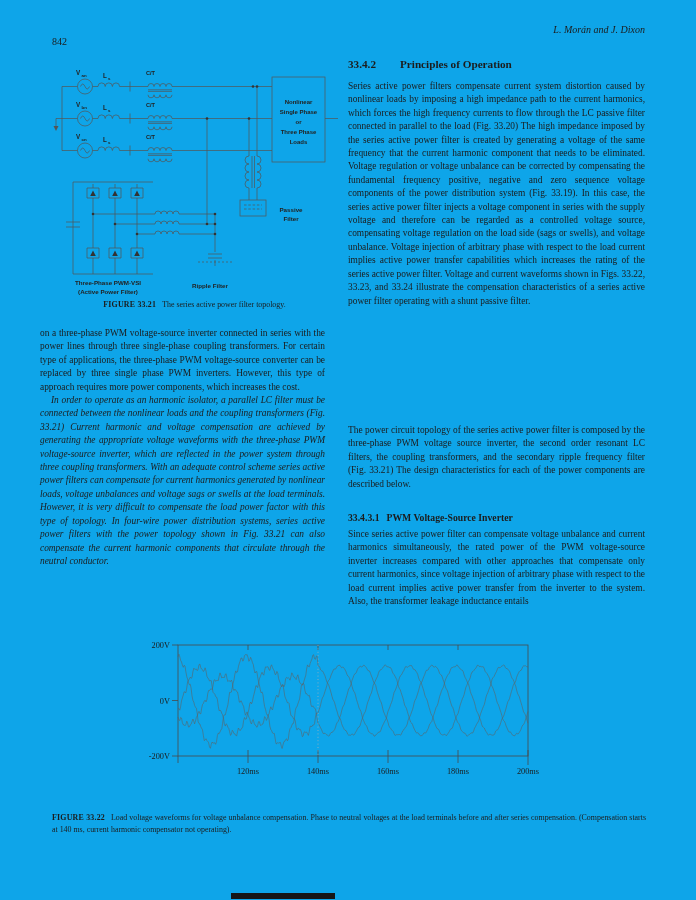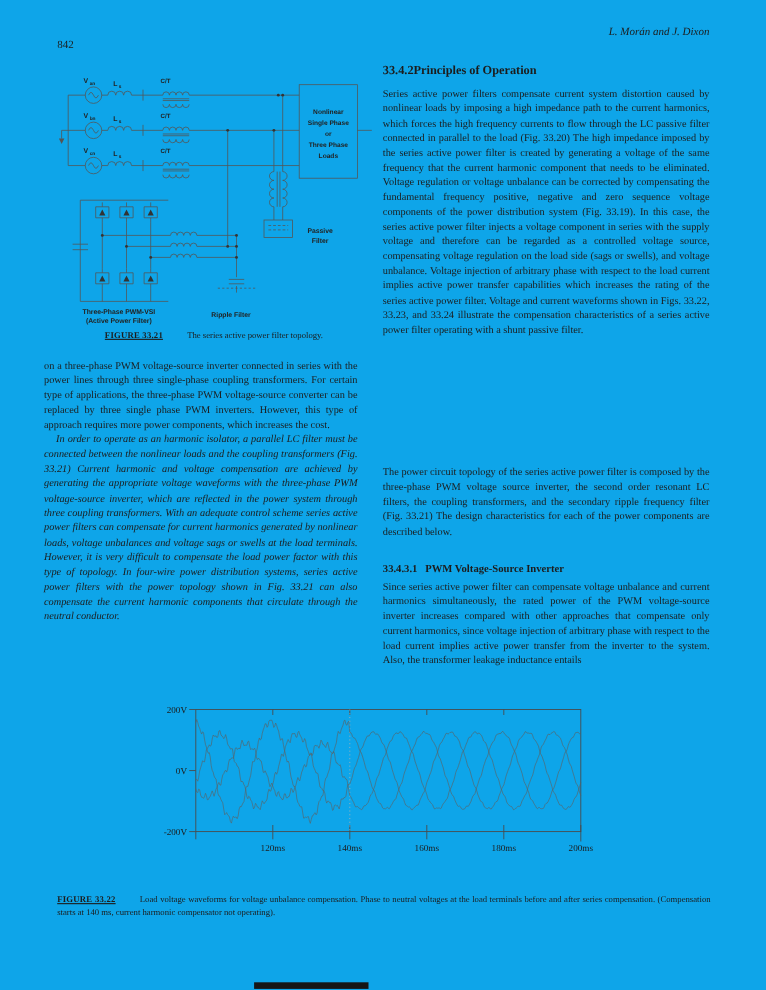--- a/index.html
+++ b/index.html
@@ -12,27 +12,27 @@
   .hdr-run{position:absolute;right:51px;top:24px;font-size:10px;font-style:italic;}
   .body-text{font-size:9.4px;line-height:13.4px;text-align:justify;hyphens:auto;}
   .body-text p{margin:0;}
   .body-text p.indent{text-indent:11px;font-style:italic;}
   .left-text{position:absolute;left:40px;top:327px;width:285px;}
   .rcol{position:absolute;left:348px;width:297px;}
   .rcol-1{top:58px;}
   .rcol-2{top:424px;}
   .rcol-3{top:512px;}
   h2.sec{font-size:11.2px;font-weight:bold;margin:0 0 10px 0;font-family:"Liberation Serif",serif;}
-  h2.sec .num{margin-right:0;}
+  h2.sec .num{margin-right:24px;}
   h3.subsec{font-size:9.7px;font-weight:bold;margin:0 0 5px 0;}
   h3.subsec .num{margin-right:7px;margin-top:36px;}
   .fig-caption{position:absolute;font-size:7.9px;line-height:12.2px;color:#1c1c1c;}
   .cap21{left:52px;top:299px;width:285px;text-align:center;}
   .cap22{left:52px;top:812px;width:594px;text-align:justify;}
-  .fig-caption b{margin-right:22px;letter-spacing:0.2px;text-decoration:underline;}
+  .fig-caption b{margin-right:6px;letter-spacing:0.2px;}
   svg{display:block;}
   svg text{font-family:"Liberation Sans",sans-serif;}
   svg text.serif{font-family:"Liberation Serif",serif;}
   .scan-bar{position:absolute;left:231px;top:893px;width:104px;height:6px;background:#161616;}
 </style>
 </head>
 <body>
 
 <div class="page">
 

